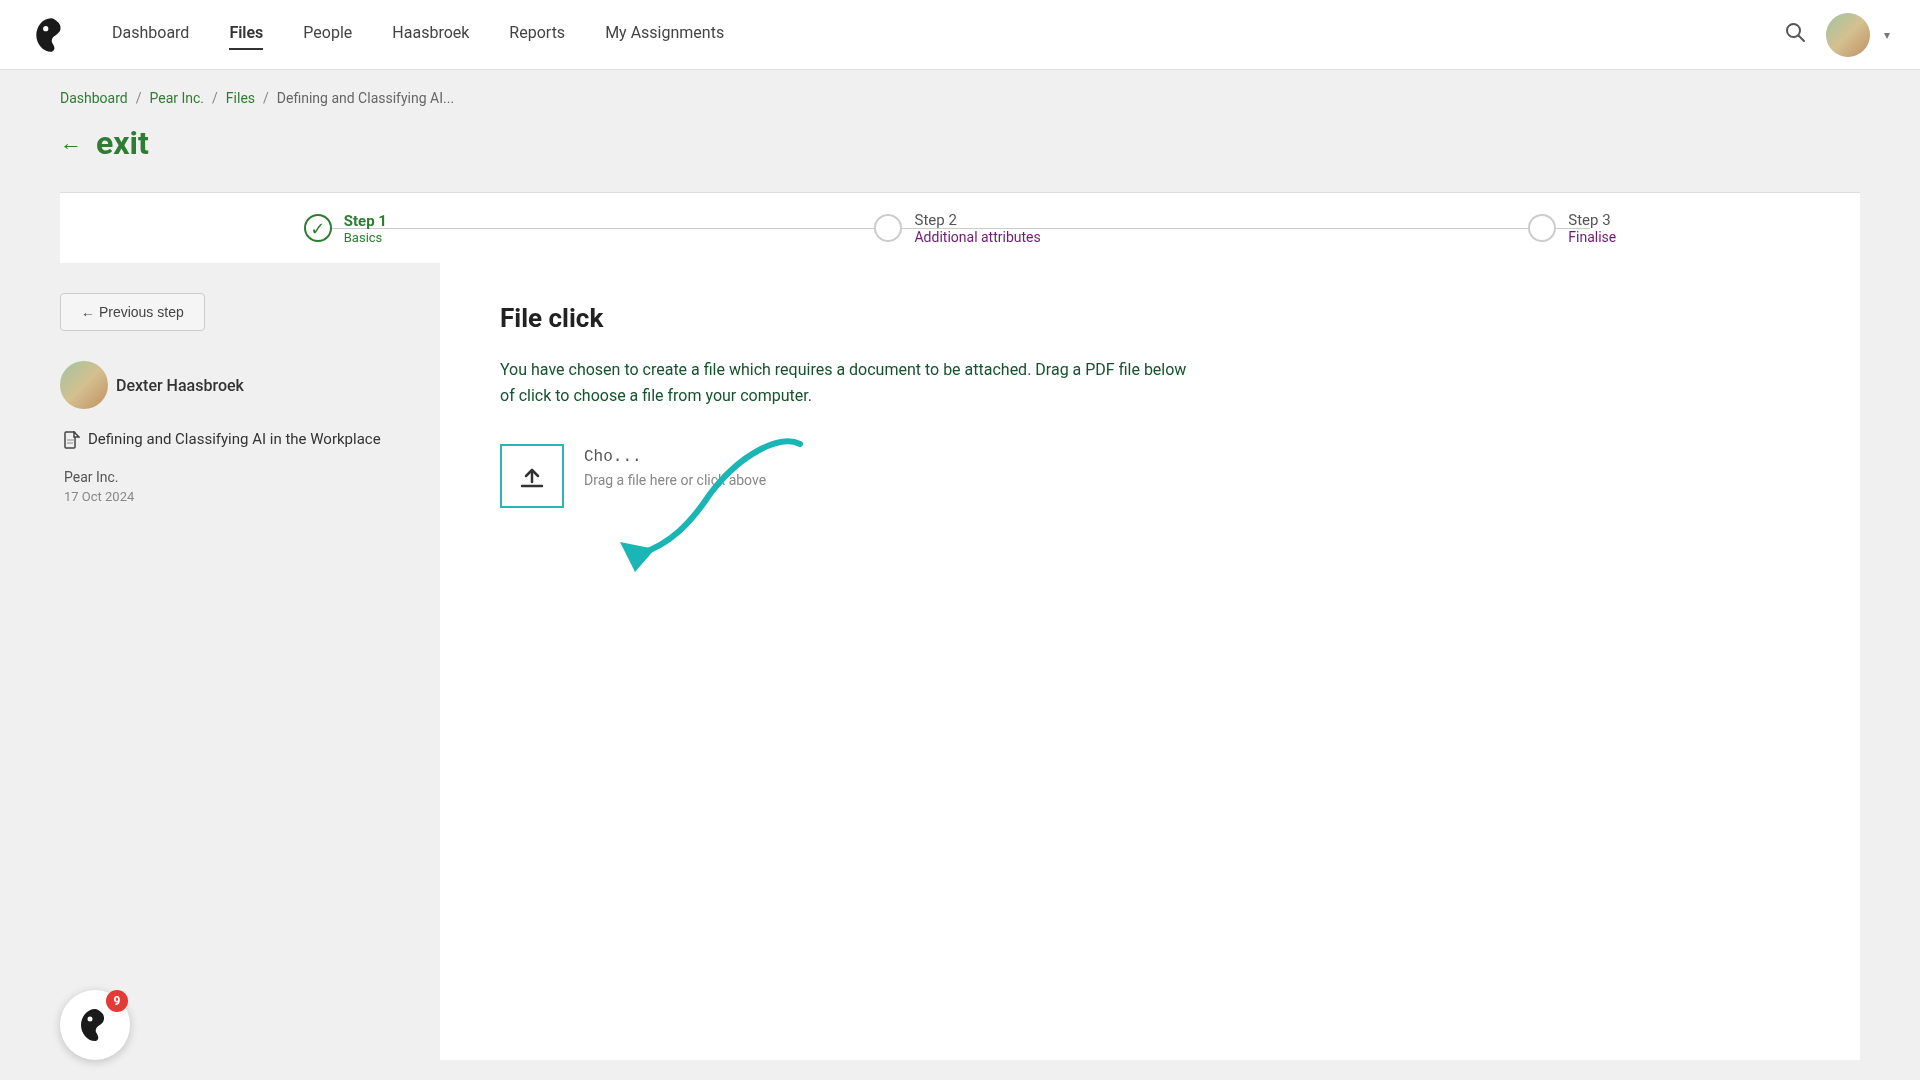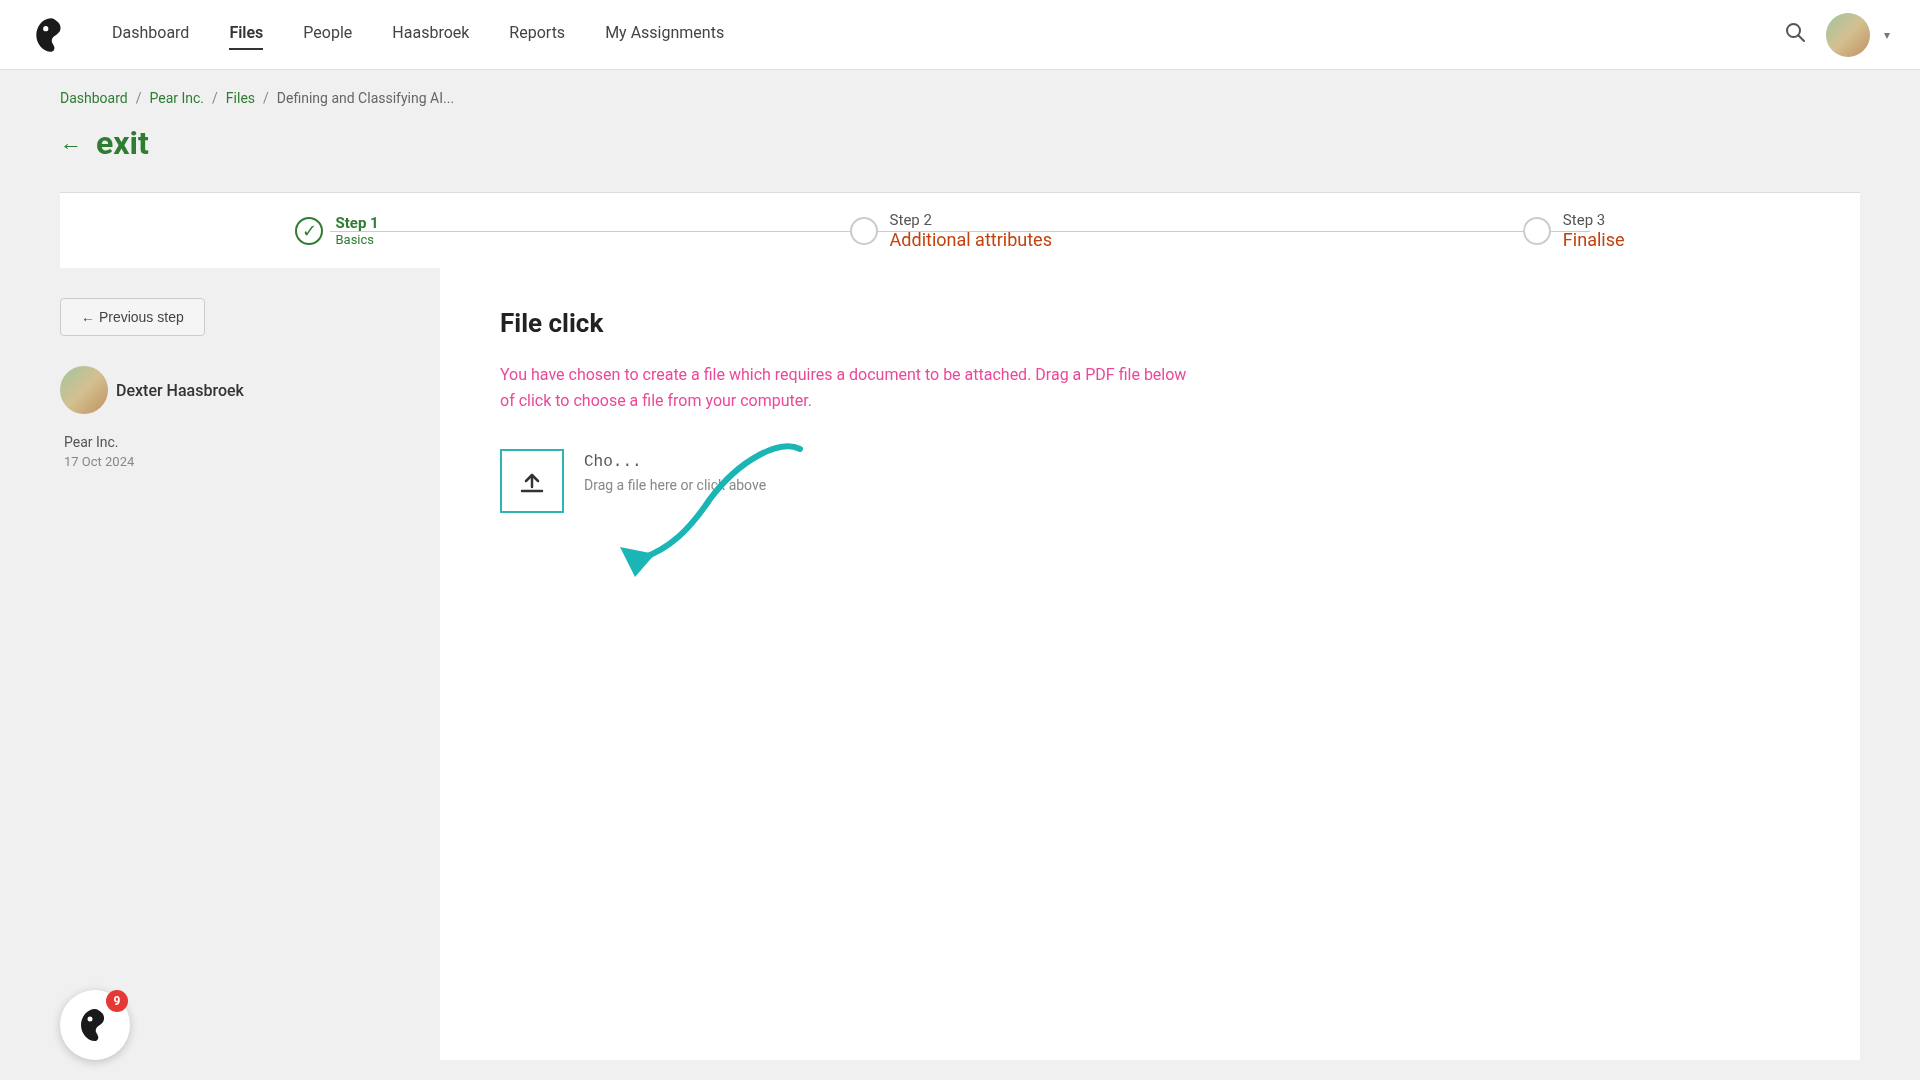--- a/index.html
+++ b/index.html
@@ -180,22 +180,22 @@
     }
     .step-info .step-sublabel {
       font-size: 13px;
       color: #2e7d32;
     }
     .step-info .step-label-grey {
       font-size: 15px;
       color: #555;
     }
     .step-info .step-sublabel-grey {
-      font-size: 18px;
-      color: #c2410c;
+      font-size: 14px;
+      color: #701a75;
     }
 
     
     .content-panel {
       display: flex;
       background: #f0f0f0;
       flex: 1;
     }
 
     
@@ -269,21 +269,21 @@
       padding: 40px 60px;
     }
     .upload-title {
       font-size: 26px;
       font-weight: 700;
       color: #222;
       margin-bottom: 24px;
     }
     .upload-desc {
       font-size: 16px;
-      color: #ec4899;
+      color: #14532d;
       line-height: 1.6;
       max-width: 700px;
       margin-bottom: 36px;
     }
 
     .upload-widget {
       display: flex;
       align-items: flex-start;
       gap: 20px;
       position: relative;
@@ -444,20 +444,31 @@
       <button class="prev-step-btn">
           <span>← Previous step</span>
         </button>
 
       <div class="sidebar-user">
         <div class="sidebar-avatar"></div>
         <span class="sidebar-username">Dexter Haasbroek</span>
       </div>
 
       <div class="sidebar-file-info">
+        <div class="sidebar-filename">
+          <span class="file-icon">
+            <svg width="16" height="18" viewBox="0 0 16 18" fill="none">
+              <rect x="1" y="1" width="10" height="16" rx="1" stroke="#444" stroke-width="1.5" fill="none"></rect>
+              <path d="M10 1 L15 6 L10 6 L10 1 Z" fill="#fff" stroke="#444" stroke-width="1.5"></path>
+              <line x1="3" y1="9" x2="11" y2="9" stroke="#888" stroke-width="1"></line>
+              <line x1="3" y1="12" x2="9" y2="12" stroke="#888" stroke-width="1"></line>
+            </svg>
+          </span>
+          <span>Defining and Classifying AI in the Workplace</span>
+        </div>
         <div class="sidebar-org">Pear Inc.</div>
         <div class="sidebar-date">17 Oct 2024</div>
       </div>
     </div>
 
     <div class="upload-area">
       <h2 class="upload-title">File click</h2>
       <p class="upload-desc">You have chosen to create a file which requires a document to be attached. Drag a PDF file below of click to choose a file from your computer.</p>
 
       <div class="upload-widget">

